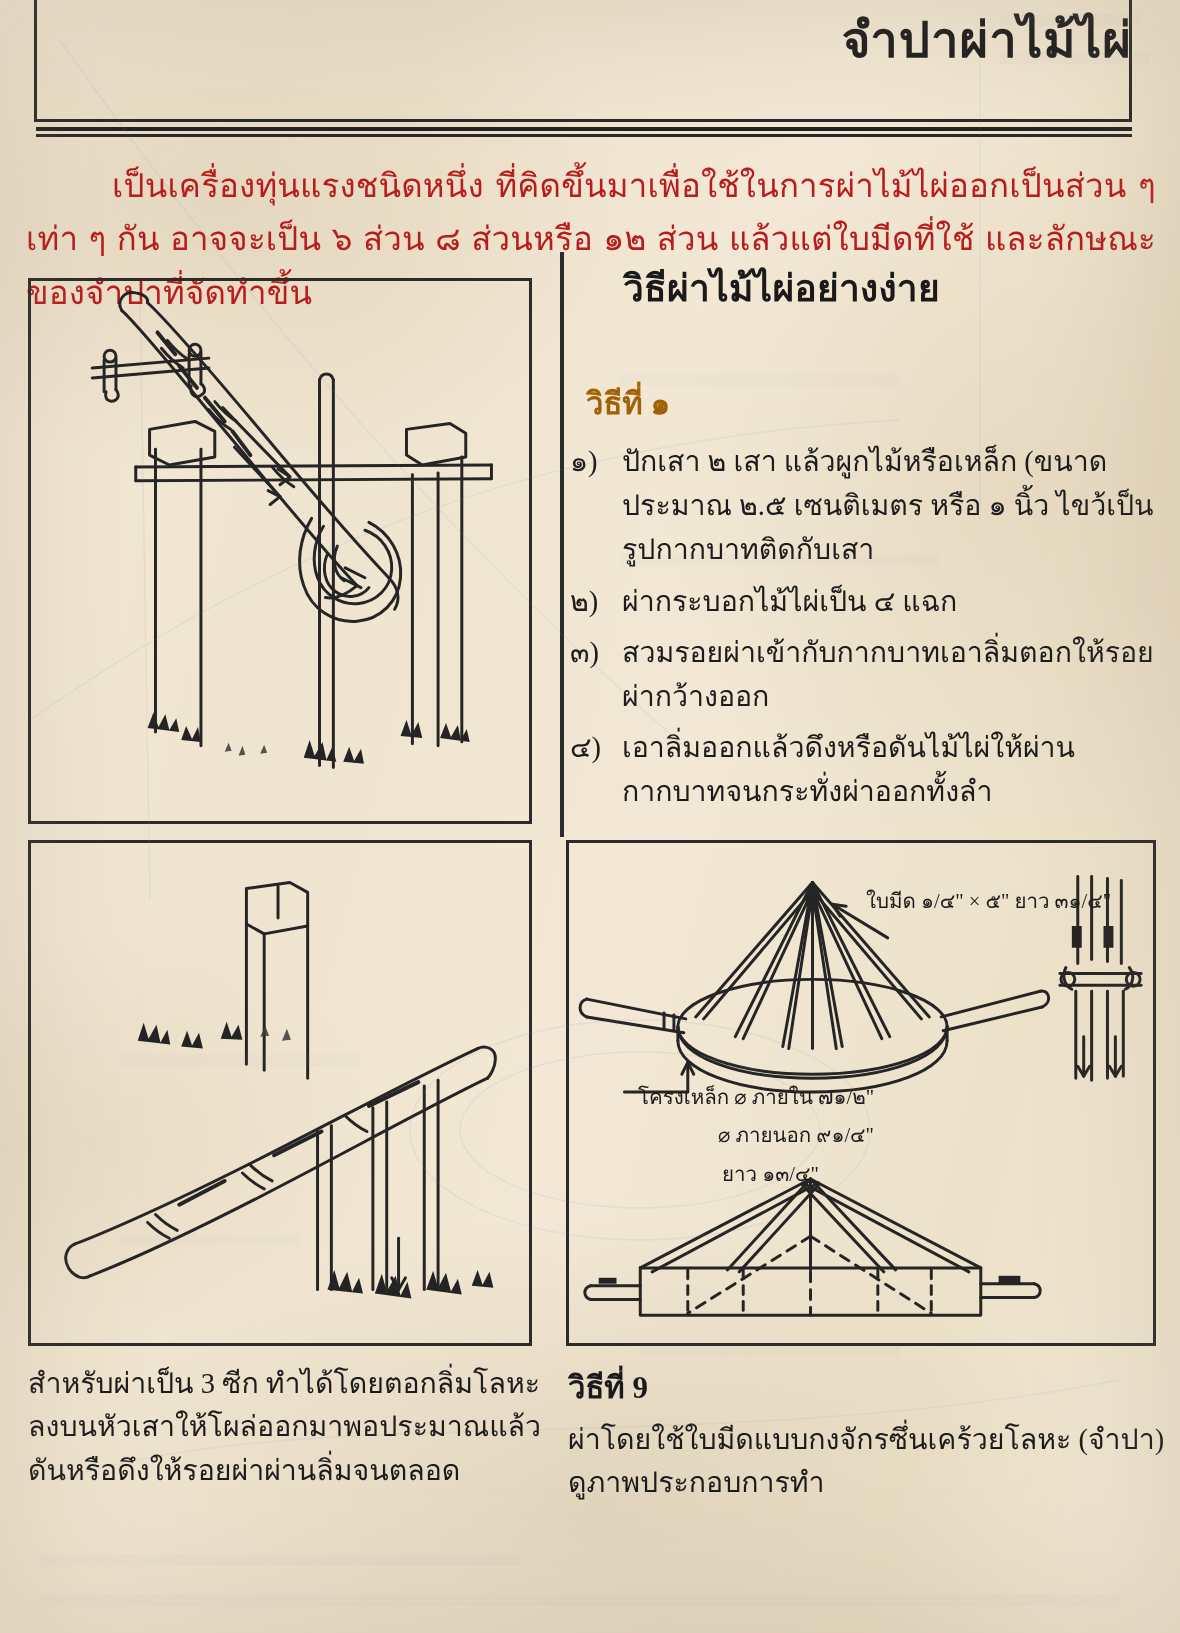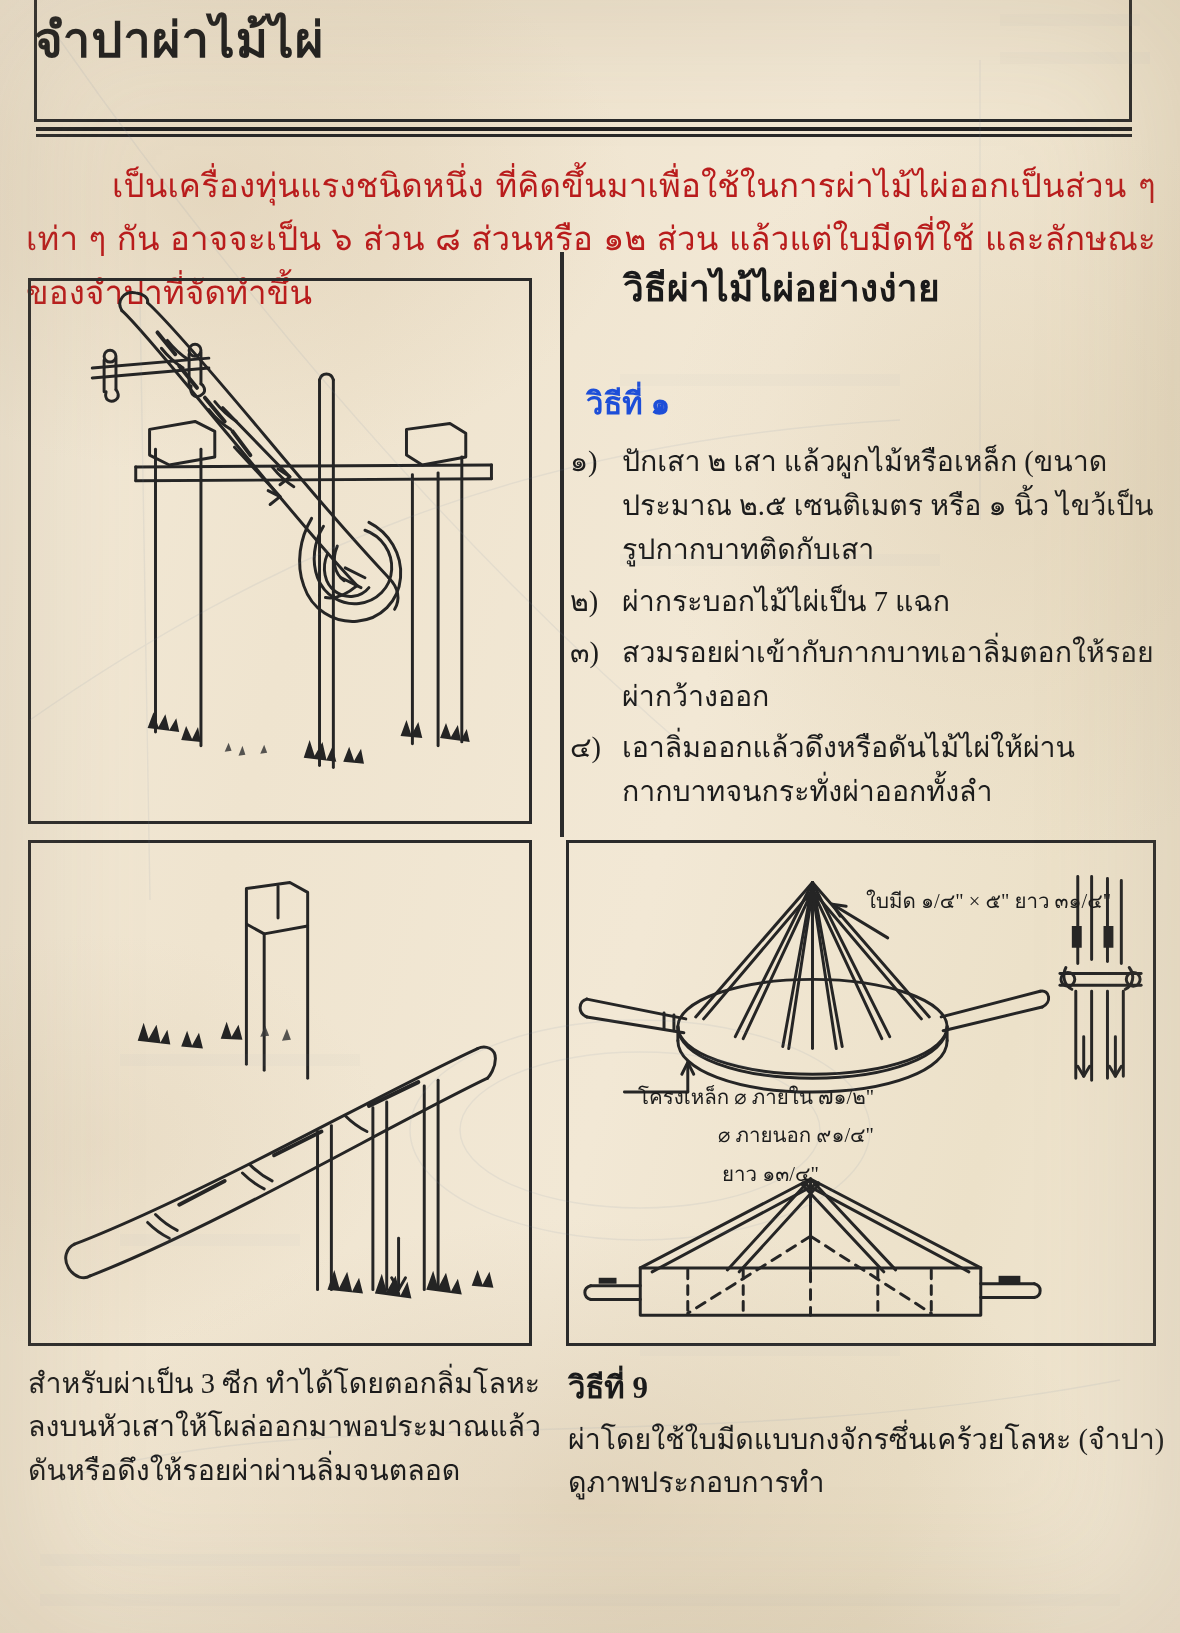--- a/index.html
+++ b/index.html
@@ -31,21 +31,21 @@
   .page{position:absolute;inset:0;}
 
   
   #title-frame{
     position:absolute;left:34px;top:-6px;width:1098px;height:128px;
     border:3px solid #2a2a2a;border-top:none;
     box-sizing:border-box;
   }
   #title-text{
     position:absolute;left:34px;top:10px;width:1098px;
-    text-align:left;
+    text-align:right;
     font-size:49px;font-weight:bold;color:#1d1d1d;
     letter-spacing:1px;
     line-height:1.25;
   }
   .rule-a{position:absolute;left:36px;top:127px;width:1096px;height:4px;background:#232323;}
   .rule-b{position:absolute;left:36px;top:134px;width:1096px;height:3px;background:#2a2a2a;}
 
   
   #intro{
     position:absolute;left:26px;top:160px;width:1130px;
@@ -63,21 +63,21 @@
 
   
   #method-head{
     position:absolute;left:582px;top:258px;width:570px;
     font-size:37px;font-weight:bold;color:#1a1a1a;
     letter-spacing:.3px;
     margin-left:41px;
   }
   #sub-head-1{
     position:absolute;left:586px;top:378px;
-    font-size:31px;font-weight:bold;color:#1d4ed8;font-family:Liberation Serif, serif;
+    font-size:31px;font-weight:bold;color:#a16207;font-family:Liberation Serif, serif;
   }
   #steps{
     position:absolute;left:570px;top:440px;width:590px;
     font-size:28.5px;color:#1c1c1c;line-height:1.55;
   }
   .step{display:flex;margin-bottom:7px;}
   .step-num{width:52px;flex:0 0 52px;text-align:left;}
   .step-txt{flex:1;}
   .sep-bar{
     position:absolute;left:560px;top:252px;width:4px;height:585px;background:#2b2b2b;
@@ -340,21 +340,21 @@
   <div id="method-head">วิธีผ่าไม้ไผ่อย่างง่าย</div>
   <div id="sub-head-1">วิธีที่ ๑</div>
 
   <div id="steps">
     <div class="step">
       <span class="step-num">๑)</span>
       <span class="step-txt">ปักเสา ๒ เสา   แล้วผูกไม้หรือเหล็ก (ขนาดประมาณ ๒.๕ เซนติเมตร   หรือ ๑ นิ้ว ไขว้เป็นรูปกากบาทติดกับเสา</span>
     </div>
     <div class="step">
       <span class="step-num">๒)</span>
-      <span class="step-txt">ผ่ากระบอกไม้ไผ่เป็น 7 แฉก</span>
+      <span class="step-txt">ผ่ากระบอกไม้ไผ่เป็น ๔ แฉก</span>
     </div>
     <div class="step">
       <span class="step-num">๓)</span>
       <span class="step-txt">สวมรอยผ่าเข้ากับกากบาทเอาลิ่มตอกให้รอยผ่ากว้างออก</span>
     </div>
     <div class="step">
       <span class="step-num">๔)</span>
       <span class="step-txt">เอาลิ่มออกแล้วดึงหรือดันไม้ไผ่ให้ผ่านกากบาทจนกระทั่งผ่าออกทั้งลำ</span>
     </div>
   </div>

